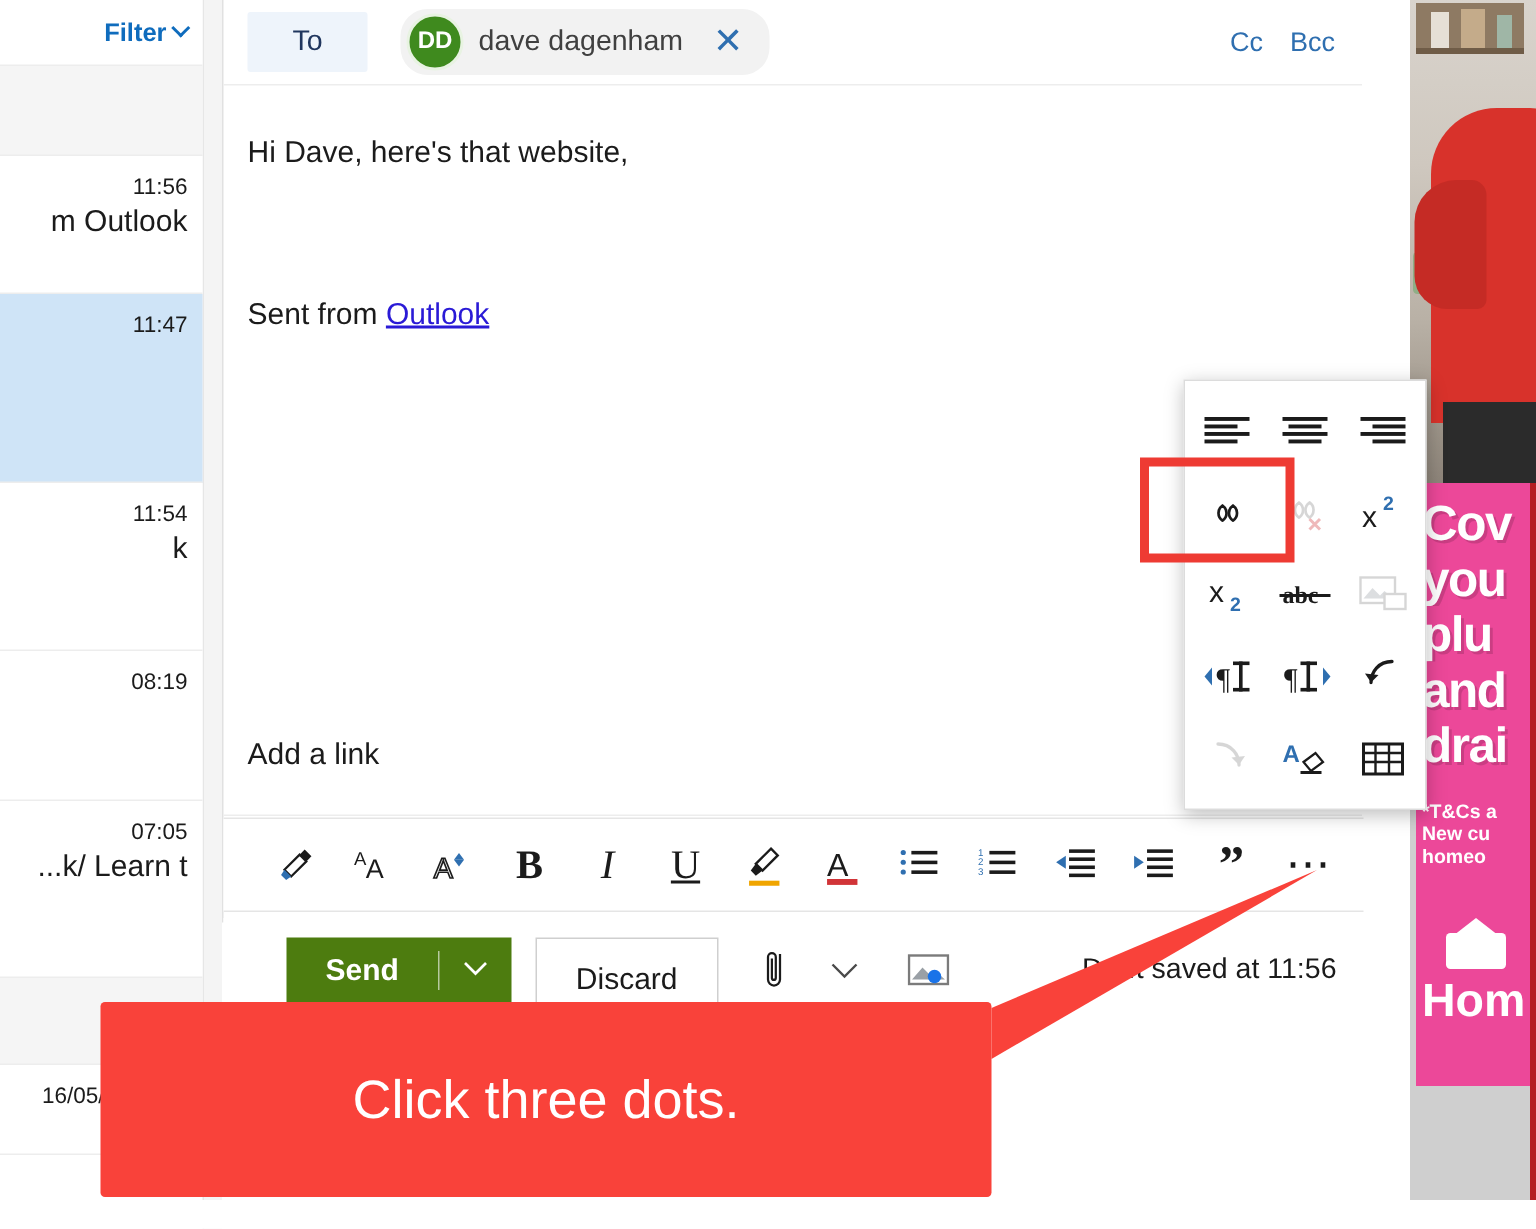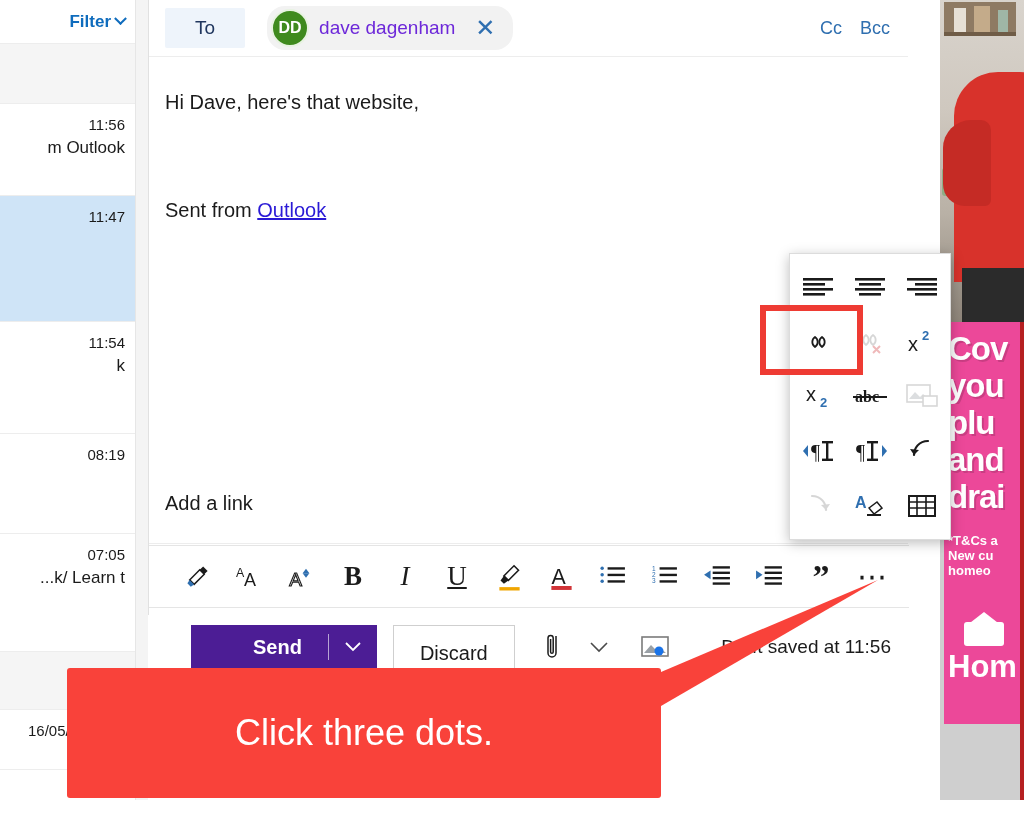--- a/index.html
+++ b/index.html
@@ -31,21 +31,21 @@
   .mail-row {
     position: relative; border-bottom: 1px solid #ededed;
     padding: 10px 10px 10px 6px; background: #fff; cursor: pointer; overflow: hidden;
   }
   .mail-row.selected { background: #cfe4f7; }
   .mail-row .row-time {
     text-align: right; font-size: 15px; color: #1b1b1b; line-height: 22px;
     white-space: nowrap;
   }
   .mail-row .row-snip {
-    font-size: 17px; color: #1b1b1b; line-height: 24px;
+    font-size: 20px; color: #1b1b1b; line-height: 24px;
     white-space: nowrap; text-align: right; direction: rtl;
   }
   #row-a { height: 92px; }
   #row-b { height: 126px; }
   #row-c { height: 112px; }
   #row-d { height: 100px; }
   #row-e { height: 118px; }
   #row-f { height: 58px; background:#f5f5f5; }
   #row-g { height: 60px; }
   #row-g .row-time { text-align: center; font-size: 15px; }
@@ -70,21 +70,21 @@
     display: flex; align-items: center; gap: 10px;
     background: #f2f2f2; border-radius: 18px; padding: 3px 8px 3px 4px;
     margin-left: 22px;
   }
   .avatar {
     width: 38px; height: 38px; border-radius: 50%;
     background: #3f8a1e; color: #fff; font-size: 16px; font-weight: 700;
     display: flex; align-items: center; justify-content: center;
     border: 2px solid #e8f3e2;
   }
-  .recip-name { font-size: 19px; color: #6d28d9; }
+  .recip-name { font-size: 19px; color: #404040; }
   .recip-x { font-size: 24px; color: #2f6fb0; cursor: pointer; padding: 0 10px; line-height: 1; }
   .ccbcc { margin-left: auto; display: flex; gap: 18px; }
   .ccbcc span { color: #2f6fb0; font-size: 18px; cursor: pointer; }
 
   #subject-row {
     height: 80px; display: flex; align-items: center; padding: 0 16px;
     border-bottom: 1px solid #ededed;
   }
   #subject-row .subject-text { font-size: 20px; color: #1b1b1b; }
 
@@ -105,21 +105,21 @@
   }
   .tb-btn svg { display: block; }
 
   
   #send-bar {
     position: absolute; left: 0; top: 612px; width: 760px; height: 70px;
     display: flex; align-items: center; padding-left: 42px; background: #fff;
   }
   #send-btn {
     display: flex; align-items: center; height: 44px;
-    background: #4c1d95; color: #fff; border: none; cursor: pointer; padding-left: 36px;
+    background: #4d7c0f; color: #fff; border: none; cursor: pointer;
   }
   #send-btn .sb-label { padding: 0 26px; font-size: 20px; font-weight: 700; }
   #send-btn .sb-div { width: 1px; height: 26px; background: rgba(255,255,255,.6); }
   #send-btn .sb-caret { padding: 0 16px; }
   #discard-btn {
     height: 44px; margin-left: 16px; background: #fff; border: 1px solid #cfcfcf;
     color: #1b1b1b; font-size: 20px; padding: 16px 26px; cursor: pointer;
     font-family: "Liberation Sans", sans-serif;
   }
   .sendbar-icon {

